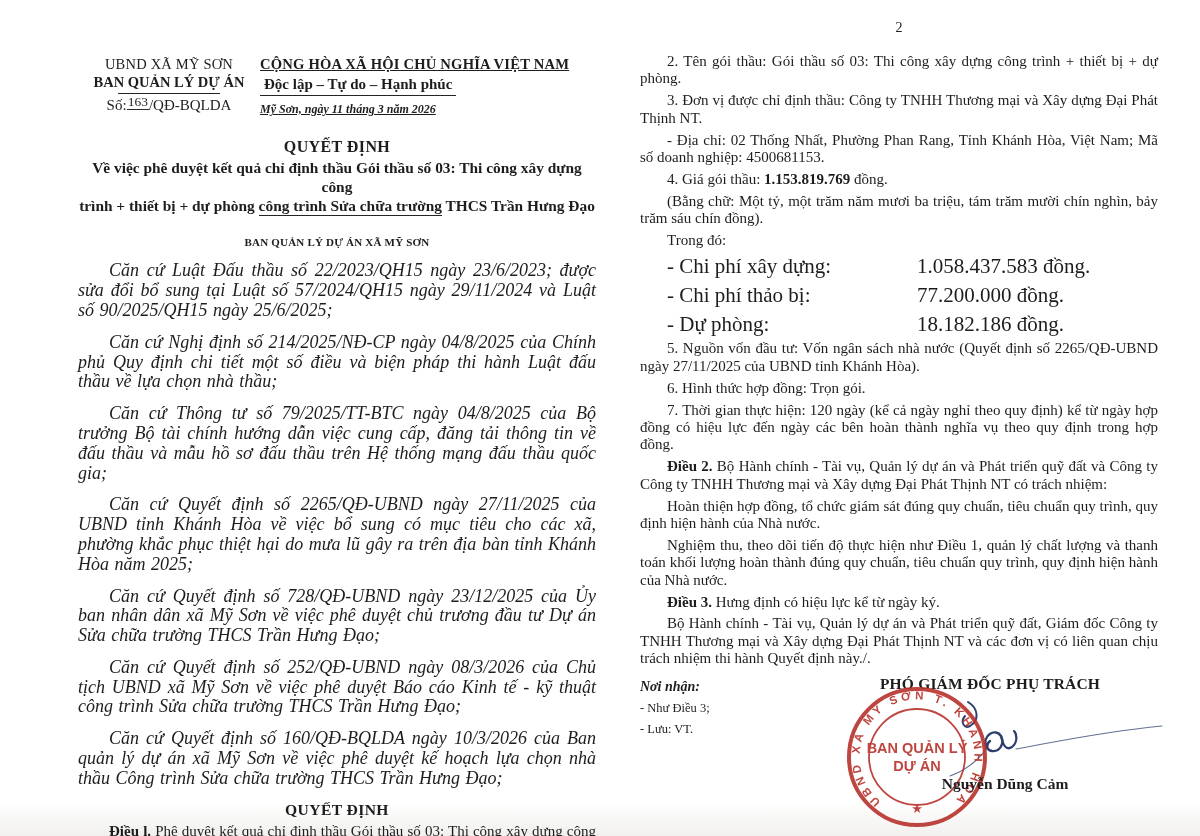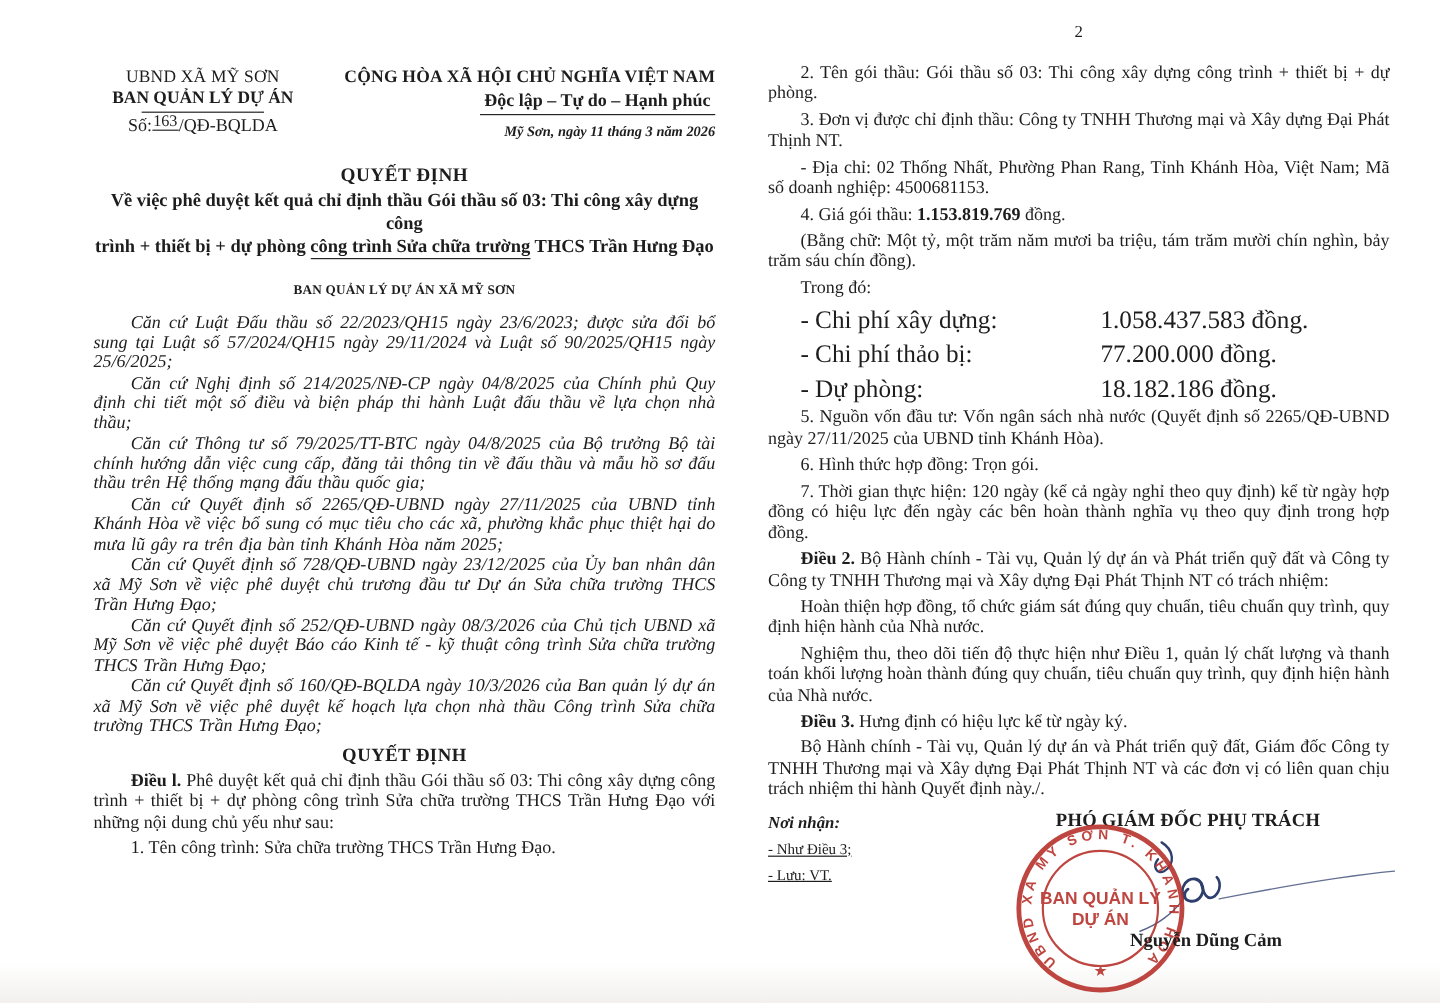--- a/index.html
+++ b/index.html
@@ -10,62 +10,62 @@
     color:#1d1d1d;
     -webkit-font-smoothing:antialiased;
   }
   .col { position:absolute; top:56px; width:518px; }
   .col-left  { left:78px; }
   .col-right { left:640px; top:20px; }
 
   
   .hdr { display:flex; }
   .hdr-left { width:182px; text-align:center; flex:none; }
-  .hdr-right { flex:1; text-align:right; }
+  .hdr-right { flex:1; text-align:left;text-decoration:underline; }
   .org-top { font-size:14.5px; letter-spacing:.2px; }
   .org-bottom { font-size:14.5px; font-weight:bold; margin-top:1px; }
   .org-underline { width:102px; border-top:1.4px solid #242424; margin:2px auto 3px; }
   .doc-number { font-size:15px; margin-top:2px; }
   .doc-number .num { position:relative; top:-4px; font-size:13.5px; border-bottom:1px solid #2a2a2a; padding:0 1px; }
   .nat-1 { font-size:14.6px; font-weight:bold; letter-spacing:.2px; }
   .nat-2 { font-size:15px; font-weight:bold; display:inline-block; border-bottom:1.5px solid #242424; padding:0 4px 2px; margin-top:3px; }
   .place-date { font-size:12px; font-weight:bold; font-style:italic; margin-top:6px; }
 
   
   .title-block { text-align:center; margin-top:21px; }
   .title-main { font-size:16px; font-weight:bold; letter-spacing:.4px; }
   .title-sub { font-size:15.4px; font-weight:bold; line-height:1.22; margin-top:3px; }
   .u-part { border-bottom:1.6px solid #242424; padding-bottom:1px; }
 
   .issuer { text-align:center; font-size:11px; font-weight:bold; margin-top:21px; letter-spacing:.2px; }
 
   
   .recitals { margin-top:13px; }
   p.recital {
-    font-style:italic; font-size:15px; line-height:1.1;
-    text-align:justify; text-indent:31px; margin:1px 0;
+    font-style:italic; font-size:18px; line-height:1.1;
+    text-align:justify; text-indent:31px; margin:12px 0;
     word-spacing:1px;
   }
   .decision-heading { text-align:center; font-size:15.6px; font-weight:bold; margin:7px 0 4px; letter-spacing:.4px; }
   p.body-p { font-size:15px; line-height:1.16; text-align:justify; text-indent:31px; margin:4px 0; }
   .lead { font-weight:bold; }
 
   
   .page-num { text-align:center; font-size:14px; margin-bottom:17px; }
   .col-right p.body-p { text-indent:27px; margin:4.5px 0; }
   .amt-row { display:flex; font-size:21px; line-height:1.16; margin:4.5px 0; }
   .amt-label { width:250px; padding-left:27px; flex:none; }
   .amt-value { flex:1; }
   .bold-num { font-weight:bold; }
 
   
   .sig-footer { position:relative; height:195px; margin-top:9px; }
   .recipients { position:absolute; left:0; top:2px; }
   .recipients-heading { font-size:14px; font-weight:bold; font-style:italic; }
-  .recipients-item { font-size:12.5px; margin-top:6px;text-decoration:underline; }
+  .recipients-item { font-size:12.5px; margin-top:6px; }
   .signer-title { position:absolute; left:165px; top:-2px; width:370px; text-align:center; font-size:15.5px; font-weight:bold; letter-spacing:.2px; }
   .stamp { position:absolute; left:203px; top:6px; opacity:.9; }
   .signature { position:absolute; left:298px; top:22px; }
   .signer-name { position:absolute; left:245px; top:98px; width:240px; text-align:center; font-size:15.5px; font-weight:bold; }
 </style>
 </head>
 <body>
 
 <div class="page">
 

